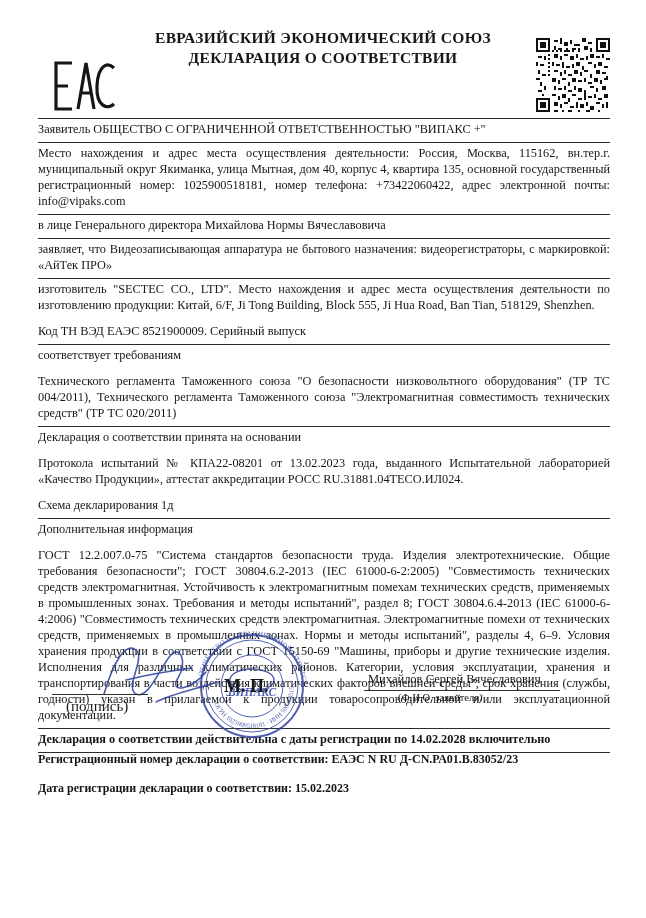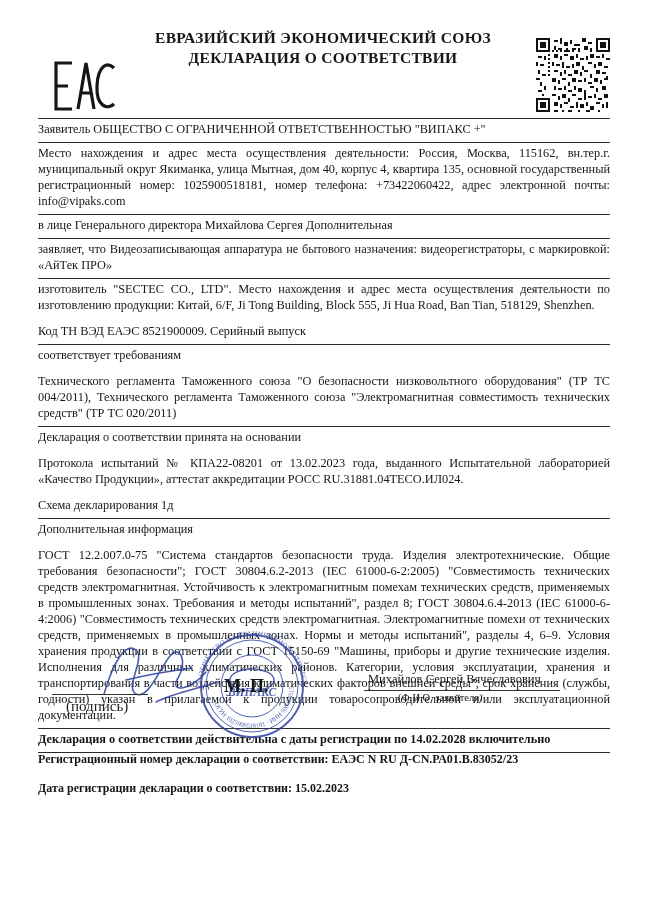--- a/index.html
+++ b/index.html
@@ -328,21 +328,21 @@
     </div>
 
     <div class="rule"></div>
     <div class="sec">
       <p class="t">Место нахождения и адрес места осуществления деятельности: Россия, Москва, 115162, вн.тер.г. муниципальный округ Якиманка, улица Мытная, дом 40, корпус 4, квартира 135, основной государственный регистрационный номер: 1025900518181, номер телефона: +73422060422, адрес электронной почты: info@vipaks.com</p>
     </div>
 
     <div class="rule"></div>
     <div class="sec">
       <p class="t"><span class="lbl">в лице</span>
-        <span>Генерального директора Михайлова Сергея Дополнительная</span></p>
+        <span>Генерального директора Михайлова Нормы Вячеславовича</span></p>
     </div>
 
     <div class="rule"></div>
     <div class="sec">
       <p class="t"><span class="lbl">заявляет, что</span>
         <span>Видеозаписывающая аппаратура не бытового назначения: видеорегистраторы, с маркировкой: «АйТек ПРО»</span></p>
     </div>
 
     <div class="rule"></div>
     <div class="sec">

